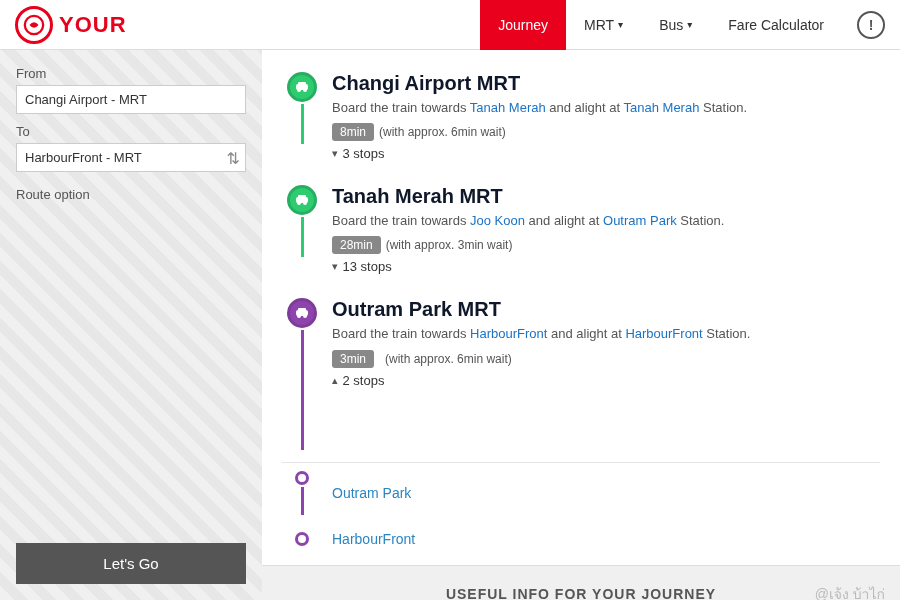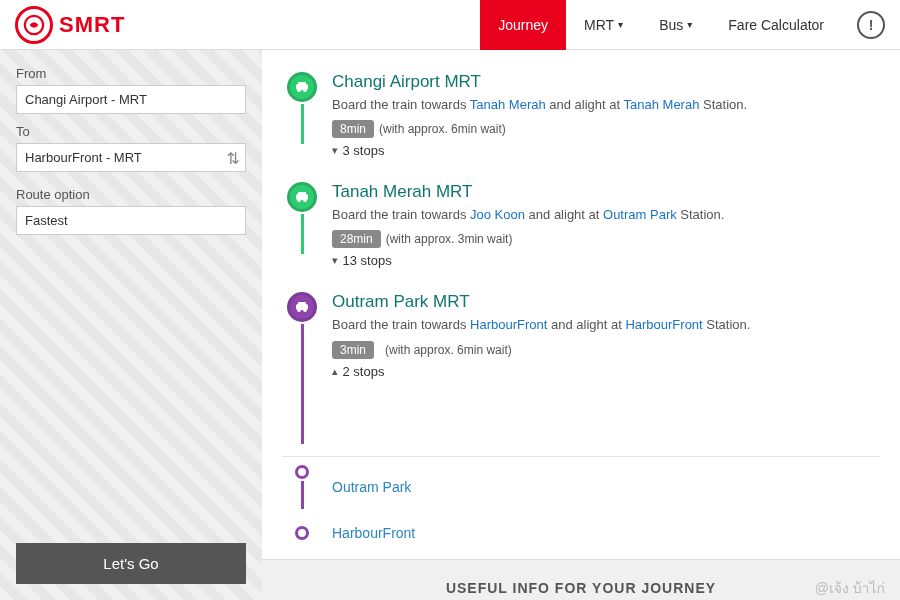--- a/index.html
+++ b/index.html
@@ -191,23 +191,23 @@
       z-index: 2;
       position: relative;
     }
 
     .step-content {
       flex: 1;
       padding-left: 10px;
     }
 
     .step-title {
-      font-size: 17px;
-      font-weight: normal;
-      color: #0f766e;
+      font-size: 20px;
+      font-weight: bold;
+      color: #0f172a;
       margin-bottom: 4px;
     }
     .step-desc {
       font-size: 13px;
       color: #555;
       line-height: 1.4;
       margin-bottom: 6px;
     }
     .time-badge {
       display: inline-block;
@@ -248,21 +248,21 @@
 <body>
 
 <div class="header">
   <div class="logo-area">
     <div class="logo-circle">
       <svg viewBox="0 0 24 24" fill="#e8001c">
         <circle cx="12" cy="12" r="10" fill="none" stroke="#e8001c" stroke-width="2.5"></circle>
         <path d="M7 12 Q12 6 17 12 Q12 18 7 12Z" fill="#e8001c"></path>
       </svg>
     </div>
-    <span class="logo-text">SMRT</span>
+    <span class="logo-text">YOUR</span>
   </div>
   <nav class="nav-items">
     <div class="nav-item active">
       <span>Journey</span>
     </div>
     <div class="nav-item">
       <span>MRT</span>
       <span class="arrow">▾</span>
     </div>
     <div class="nav-item">
@@ -287,23 +287,20 @@
     </div>
     <div>
       <div class="field-label">To</div>
       <div class="field-input-wrap">
         <input class="field-input" type="text" value="HarbourFront - MRT" style="">
         <span class="swap-btn">⇅</span>
       </div>
     </div>
     <div class="route-section">
       <div class="field-label">Route option</div>
-      <div class="field-input-wrap">
-        <input class="field-input" type="text" value="Fastest" style="">
-      </div>
     </div>
     <button class="lets-go-btn">Let's Go</button>
   </div>
 
   <div class="content">
     <div class="journey-list">
 
       <div style="position:relative; padding-bottom:0;">
         <div class="step-row">
           <div class="step-icon-col">

